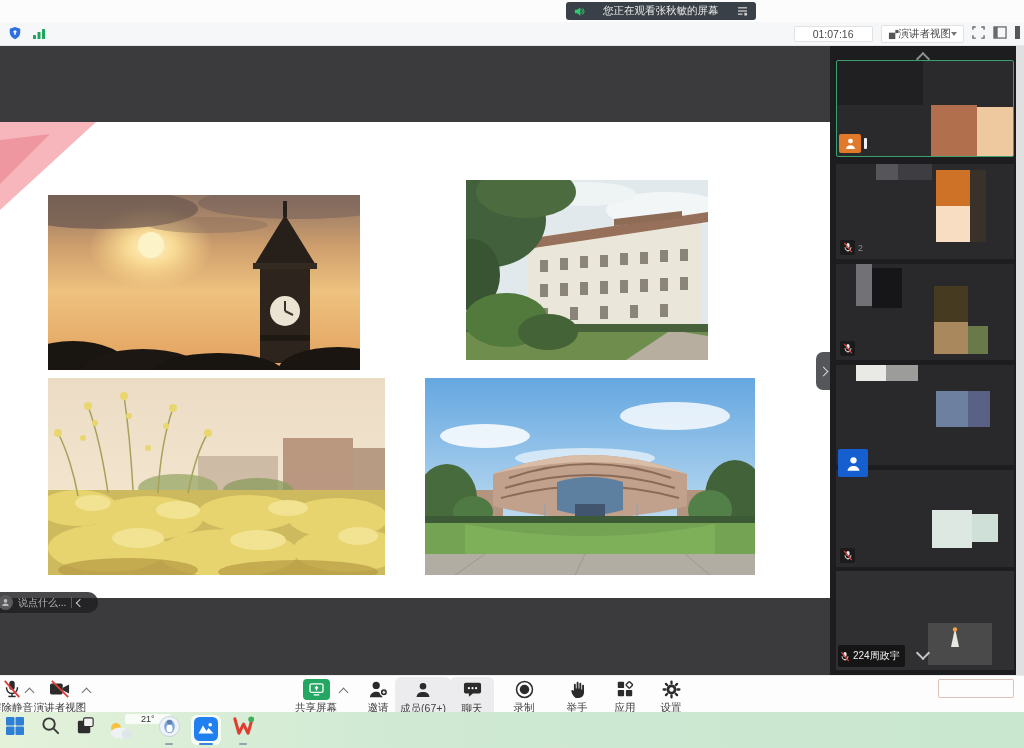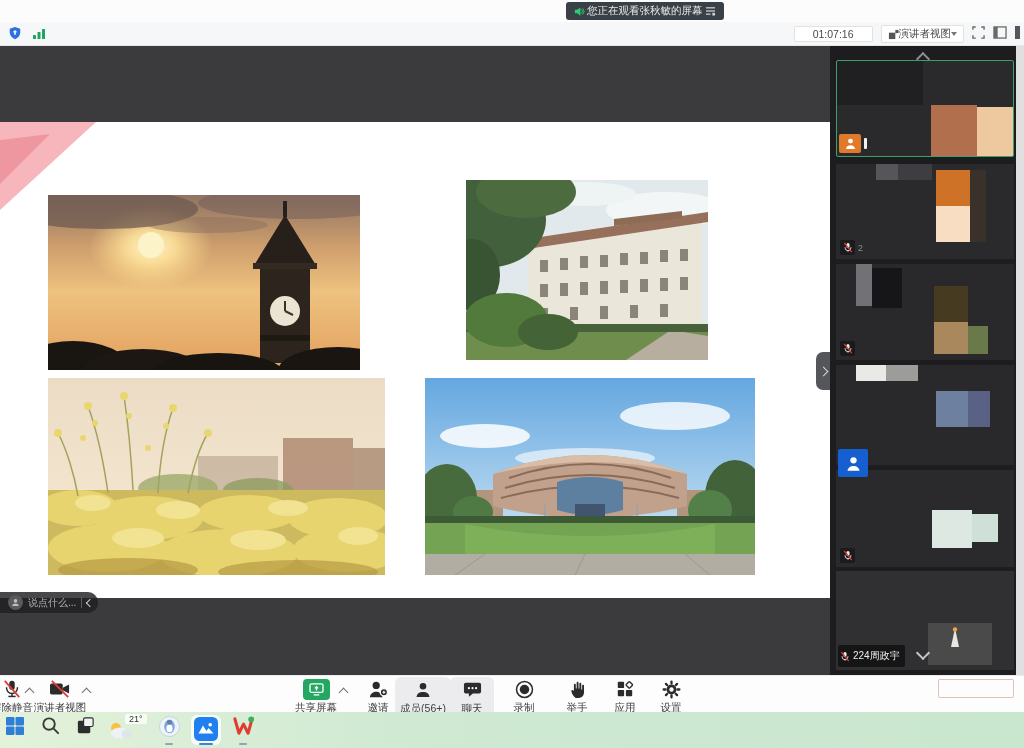--- a/index.html
+++ b/index.html
@@ -4,21 +4,21 @@
 <style>
   html,body{margin:0;padding:0;}
   body{width:1024px;height:748px;position:relative;overflow:hidden;
        font-family:"Liberation Sans","DejaVu Sans",sans-serif;background:#fcfcfc;
        -webkit-font-smoothing:antialiased;}
   .abs{position:absolute;}
 
   
   .top-strip{left:0;top:0;width:1024px;height:22px;background:#fcfcfc;}
   .banner{left:566px;top:2px;height:18px;background:#3a4047;border-radius:3px;
-          display:flex;align-items:center;gap:2px;padding:0 8px;color:#e8e8e8;font-size:10.5px;}
+          display:flex;align-items:center;gap:18px;padding:0 8px;color:#e8e8e8;font-size:10.5px;}
   .banner svg{display:block;}
 
   
   .wtoolbar{left:0;top:22px;width:1024px;height:24px;background:#f6f7f8;border-bottom:1px solid #e7e7e7;box-sizing:border-box;}
   .wt-left{position:absolute;left:8px;top:4px;display:flex;gap:10px;align-items:center;}
   .wt-right{position:absolute;right:4px;top:3px;display:flex;gap:8px;align-items:center;}
   .timebox{background:#fff;border:1px solid #e2e2e2;border-radius:2px;font-size:10.5px;color:#4a4a4a;padding:1px 18px;}
   .viewbox{background:#fff;border:1px solid #e2e2e2;border-radius:2px;font-size:10.5px;color:#4a4a4a;
            display:flex;align-items:center;gap:0;padding:1px 6px;}
   .caret{width:0;height:0;border-left:3.5px solid transparent;border-right:3.5px solid transparent;border-top:4px solid #777;}
@@ -26,21 +26,21 @@
   
   .main{left:0;top:46px;width:830px;height:629px;background:#3b3b3d;}
   .slide{position:absolute;left:0;top:76px;width:830px;height:476px;background:#ffffff;}
   .slide-title{position:absolute;left:104px;top:10px;font-family:"DejaVu Serif","Liberation Serif",serif;
                font-size:38px;color:#181818;letter-spacing:7px;}
   .photo{position:absolute;}
   .photo svg{display:block;width:100%;height:100%;}
 
   
   .quickbar{position:absolute;left:0;top:546px;height:21px;width:98px;background:rgba(32,32,34,.82);
-            border-radius:0 10px 10px 0;display:flex;align-items:center;gap:5px;padding-left:12px;box-sizing:border-box;}
+            border-radius:0 10px 10px 0;display:flex;align-items:center;gap:5px;padding-left:2px;box-sizing:border-box;}
   .quickbar .ava{width:15px;height:15px;border-radius:50%;background:#5a5a5e;display:flex;align-items:center;justify-content:center;margin-left:-4px;}
   .quickbar .txt{font-size:10px;color:#b4b4b4;white-space:nowrap;}
   .quickbar .div{width:1px;height:11px;background:#5c5c60;}
   .chev-left{width:5px;height:5px;border-left:1.5px solid #cfcfcf;border-bottom:1.5px solid #cfcfcf;transform:rotate(45deg);margin-right:2px;}
 
   
   .handle{position:absolute;left:816px;top:306px;width:14px;height:38px;background:#55565a;border-radius:7px 0 0 7px;
           display:flex;align-items:center;justify-content:center;}
   .chev-right{width:6px;height:6px;border-right:1.5px solid #d8d8d8;border-top:1.5px solid #d8d8d8;transform:rotate(45deg);}
 
@@ -102,21 +102,21 @@
 
   
   .taskbar{left:0;top:712px;width:1024px;height:36px;
            background:linear-gradient(90deg,#e4f2da, #cfe9d3 40%, #c9e6cf);}
   .tb-row{position:absolute;left:2px;top:3px;display:flex;gap:9px;align-items:flex-start;}
   .tb-item{width:26px;height:30px;display:flex;flex-direction:column;align-items:center;position:relative;}
   .tb-dot{position:absolute;bottom:0px;width:8px;height:2.5px;border-radius:2px;background:#96a3ad;}
   .tb-dot-blue{background:#3b82de;width:14px;}
   .tb-sel{background:rgba(255,255,255,.78);border-radius:6px;}
   .weather-wrap{width:40px;height:30px;position:relative;}
-  .wtemp{position:absolute;left:18px;top:-1px;font-size:9px;color:#333;background:rgba(255,255,255,.8);border-radius:2px;padding:0 4px;}
+  .wtemp{position:absolute;left:18px;top:-1px;font-size:9px;color:#333;background:rgba(255,255,255,.8);border-radius:2px;padding:0 16px;}
 </style>
 </head>
 <body>
 
 <div class="abs top-strip">
   <div class="abs banner">
     <span>
       <svg width="11" height="11" viewBox="0 0 12 12">
           <path d="M1 4h2.5L7 1.5v9L3.5 8H1z" fill="#2ecc71"></path>
           <path d="M8.5 4.2a2.6 2.6 0 010 3.6M9.8 3a4.4 4.4 0 010 6" stroke="#2ecc71" stroke-width="1" fill="none" stroke-linecap="round"></path>
@@ -518,21 +518,21 @@
     <span>邀请</span>
   </div>
 
   <div class="titem hl" style="left:395px;width:56px">
     <span class="ic">
       <svg width="18" height="18" viewBox="0 0 22 21">
           <circle cx="11" cy="6" r="4" fill="#2b2b2b"></circle>
           <path d="M3 19c.9-4.5 4-6 8-6s7.1 1.5 8 6z" fill="#2b2b2b"></path>
         </svg>
     </span>
-    <span>成员(56+)</span>
+    <span>成员(67+)</span>
   </div>
 
   <div class="titem hl" style="left:450px;width:44px">
     <span class="ic">
       <svg width="19" height="18" viewBox="0 0 21 20">
           <path d="M3 2h15a2 2 0 012 2v8a2 2 0 01-2 2h-7l-4.5 3.5V14H3a2 2 0 01-2-2V4a2 2 0 012-2z" fill="#2b2b2b"></path>
           <g fill="#fff">
             <circle cx="6.5" cy="8" r="1.2"></circle>
             <circle cx="10.5" cy="8" r="1.2"></circle>
             <circle cx="14.5" cy="8" r="1.2"></circle>

